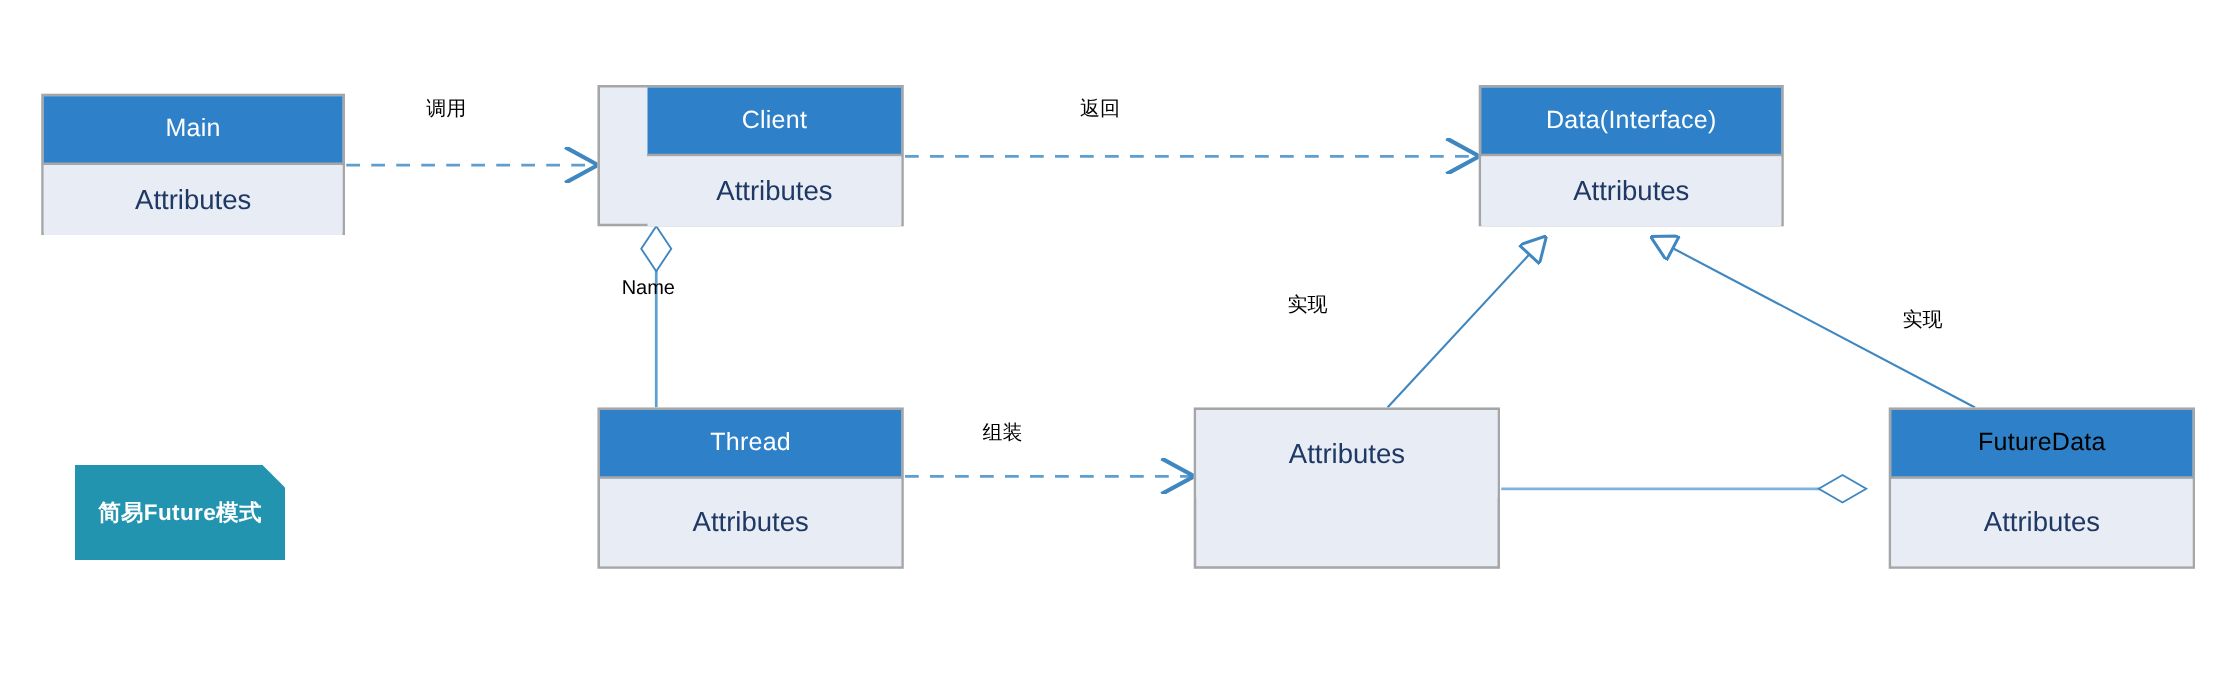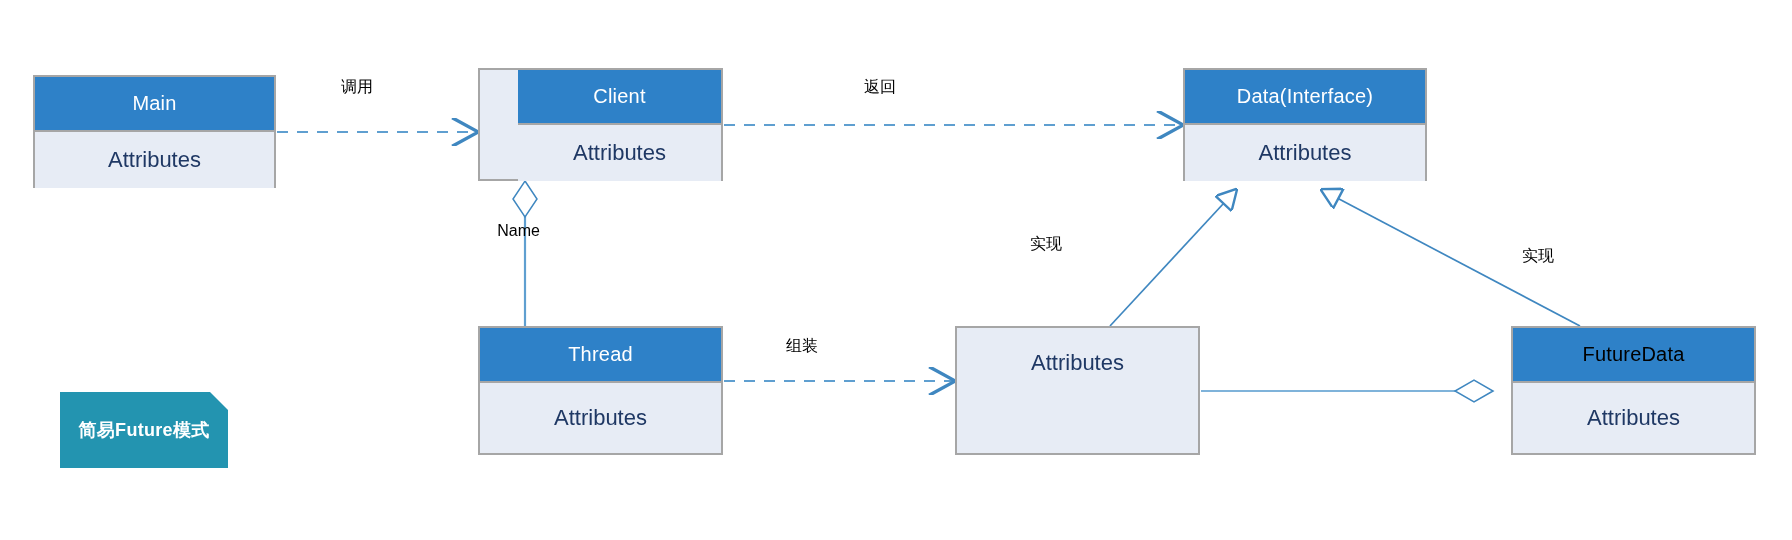--- a/index.html
+++ b/index.html
@@ -69,21 +69,20 @@
     box-sizing: border-box;
     background: #2394b0;
     color: #ffffff;
     font-size: 18px;
     font-weight: bold;
     display: flex;
     align-items: center;
     justify-content: center;
     clip-path: polygon(0 0, calc(100% - 18px) 0, 100% 18px, 100% 100%, 0 100%);
     letter-spacing: 0.3px;
-    margin-top: 20px;
   }
 </style>
 </head>
 <body>
 
 <div id="canvas">
 
   <svg id="edges" viewBox="0 0 1792 540" xmlns="http://www.w3.org/2000/svg">
     <defs>
       <marker id="openArrow" viewBox="0 0 12 12" refX="11" refY="6" markerWidth="13" markerHeight="13" orient="auto-start-reverse">

